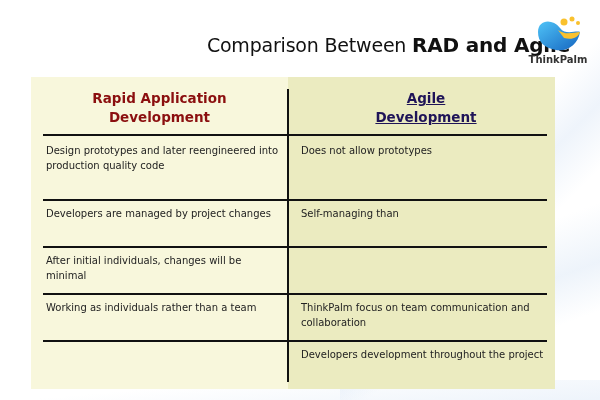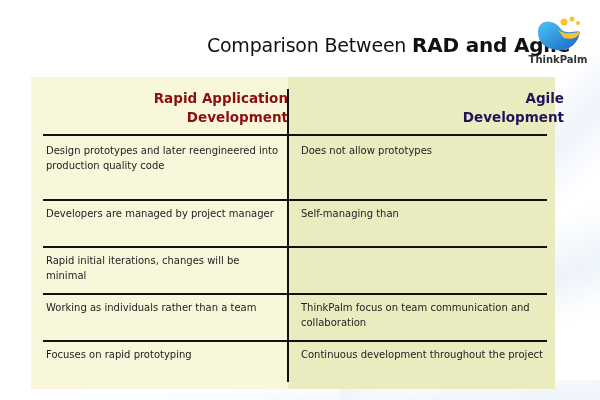--- a/index.html
+++ b/index.html
@@ -40,25 +40,25 @@
     .panel-right {
       position: absolute; left: 257px; top: 0; width: 267px; height: 312px; background: #ebebc0;
     }
     .vdivider {
       position: absolute; left: 256px; top: 12px; width: 2px; height: 293px; background: #111;
     }
     .hline {
       position: absolute; left: 12px; width: 504px; height: 1.5px; background: #111;
     }
     .head {
-      position: absolute; top: 12px; height: 44px; text-align: right;
+      position: absolute; top: 12px; height: 44px; text-align: center;
       font-size: 13.5px; line-height: 19px; font-weight: bold;
     }
     .head-left { left: 0; width: 257px; color: #8b0f0f; }
-    .head-right { left: 257px; width: 276px; color: #1f1458; }
+    .head-right { left: 257px; width: 276px; color: #1f1458; text-decoration: underline; }
     .cell {
       position: absolute; font-size: 10px; line-height: 15px; color: #222;
     }
     .cell-left { left: 15px; width: 236px; }
     .cell-right { left: 270px; width: 250px; }
   </style>
 </head>
 <body>
 
 <div class="bg-swoosh"></div>
@@ -99,23 +99,22 @@
 
   <div class="hline" style="top:57px"></div>
   <div class="hline" style="top:122px"></div>
   <div class="hline" style="top:169px"></div>
   <div class="hline" style="top:216px"></div>
   <div class="hline" style="top:263px"></div>
 
   <div class="cell cell-left" style="top:66px">Design prototypes and later reengineered into production quality code</div>
   <div class="cell cell-right" style="top:66px">Does not allow prototypes</div>
 
-  <div class="cell cell-left" style="top:129px">Developers are managed by project manager</div>
+  <div class="cell cell-left" style="top:129px">Developers are managed by project changes</div>
   <div class="cell cell-right" style="top:129px">Self-managing than</div>
 
-  <div class="cell cell-left" style="top:176px">Rapid initial iterations, changes will be minimal</div>
+  <div class="cell cell-left" style="top:176px">After initial individuals, changes will be minimal</div>
 
   <div class="cell cell-left" style="top:223px">Working as individuals rather than a team</div>
   <div class="cell cell-right" style="top:223px">ThinkPalm focus on team communication and collaboration</div>
 
-  <div class="cell cell-left" style="top:270px">Focuses on rapid prototyping</div>
-  <div class="cell cell-right" style="top:270px">Continuous development throughout the project</div>
+  <div class="cell cell-right" style="top:270px">Developers development throughout the project</div>
 </div>
 
 </body></html>

